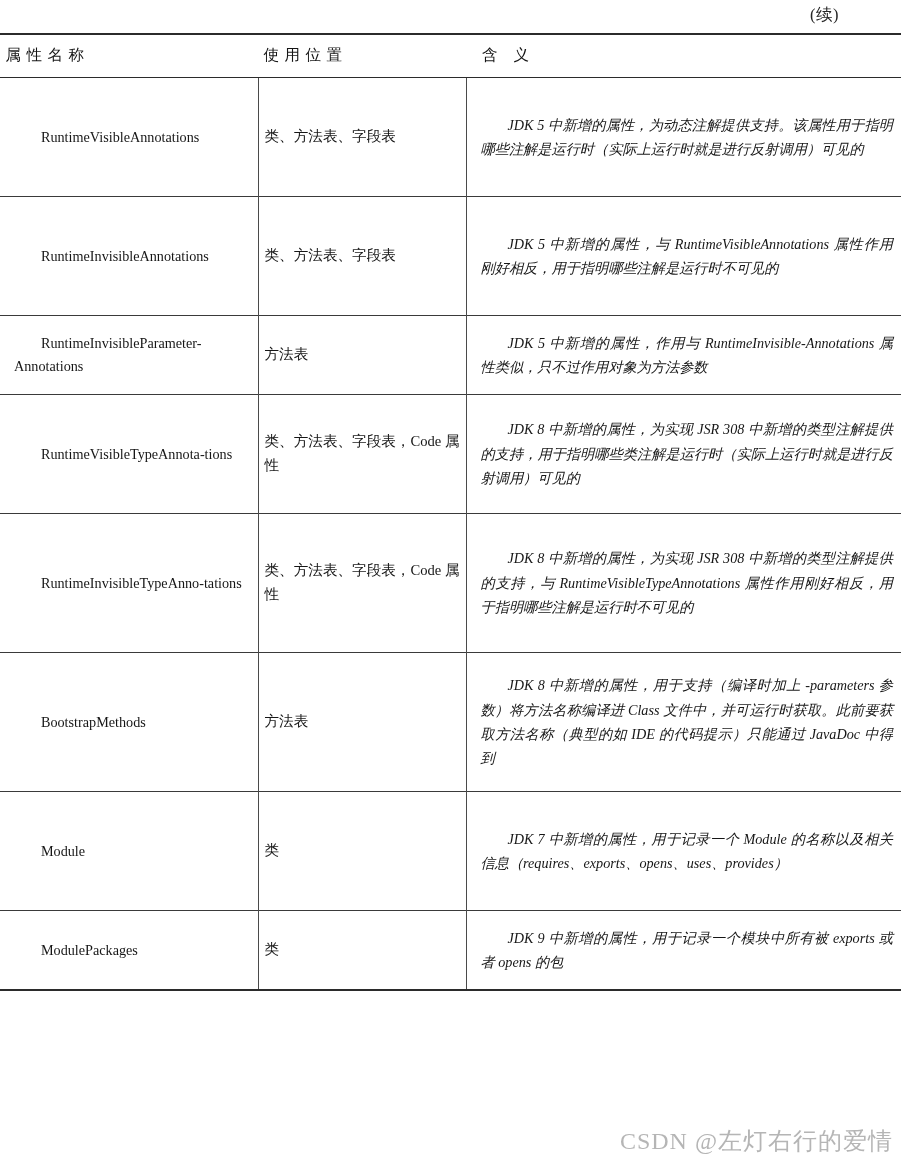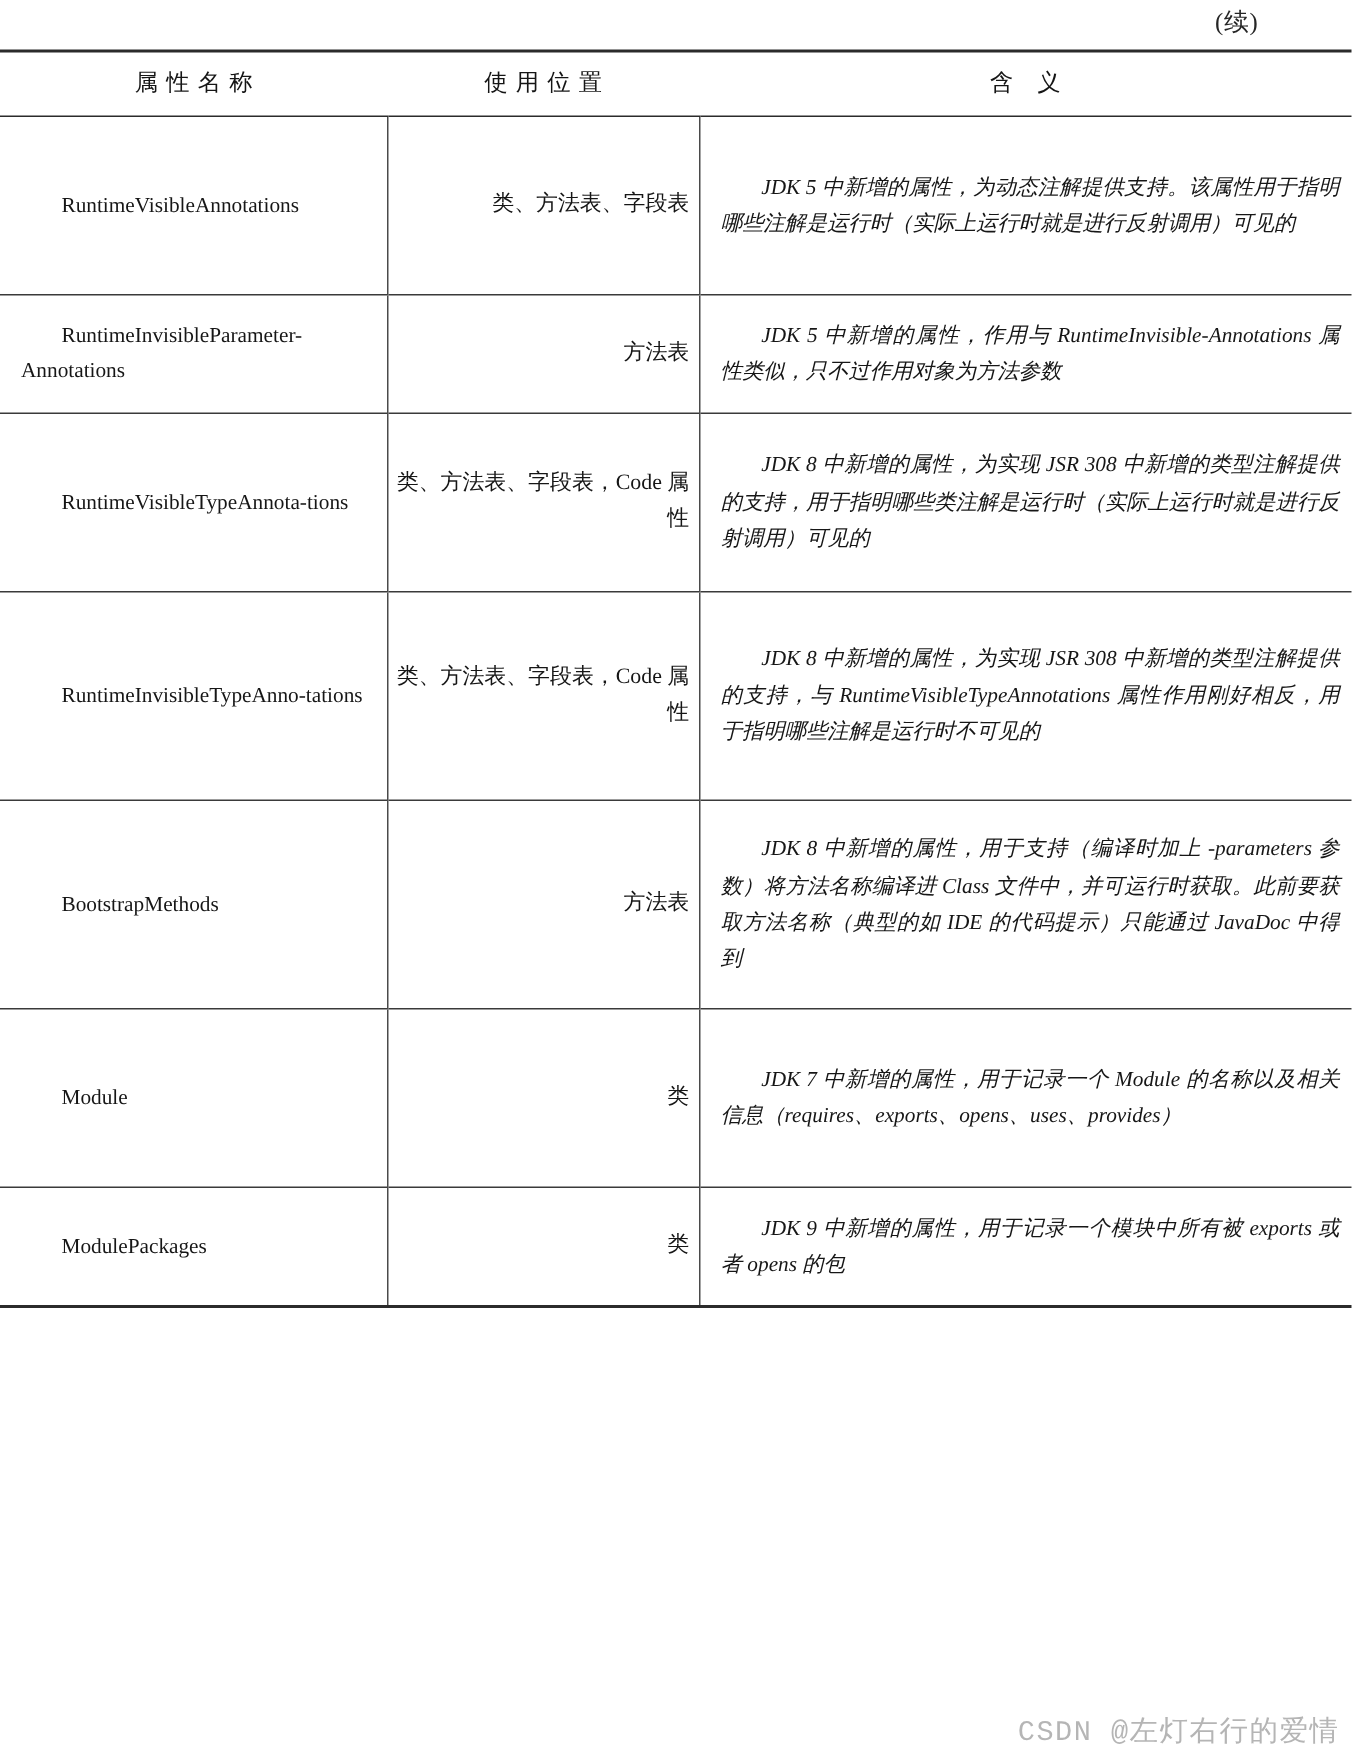--- a/index.html
+++ b/index.html
@@ -51,21 +51,21 @@
   table.attr-table col.c-name  { width: 258px; }
   table.attr-table col.c-where { width: 208px; }
   table.attr-table col.c-mean  { width: 435px; }
 
   thead tr.head-row th {
     border-bottom: 1.7px solid #2b2b2b;
     padding: 10px 0 11px 0;
     font-weight: normal;
     font-size: 15.5px;
     color: #151515;
-    text-align: center;
+    text-align: left;
     vertical-align: middle;
   }
   thead tr.head-row th .hd {
     letter-spacing: 5.5px;
     padding-left: 5.5px;
     display: inline-block;
   }
   thead tr.head-row th.mean-head .hd {
     letter-spacing: 16px;
     padding-left: 16px;
@@ -89,21 +89,21 @@
     text-align: left;
     padding: 9px 10px 9px 14px;
     line-height: 1.62;
   }
   tbody td.col-name .nm {
     display: block;
     text-indent: 1.9em;
   }
 
   tbody td.col-where {
-    text-align: right;
+    text-align: left;
     padding: 9px 6px;
     line-height: 1.62;
     font-size: 14.6px;
   }
   tbody td.col-where .wl { display: block; }
 
   tbody td.col-mean {
     text-align: left;
     padding: 9px 8px 9px 14px;
     line-height: 1.72;
@@ -120,24 +120,24 @@
   
   tr.r-tall td   { height: 100px; }
   tr.r-mid td    { height: 60px; }
   tr.r-short td  { height: 40px; }
   tr.r-xtall td  { height: 120px; }
 
   
   .watermark {
     position: absolute;
     right: 8px;
-    bottom: 6px;
-    font-size: 19px;
+    bottom: 16px;
+    font-size: 24px;
     color: rgba(120,120,120,0.55);
-    font-family: Liberation Mono, monospace;
+    font-family: Liberation Serif, serif;
     letter-spacing: 1px;
     white-space: nowrap;
     pointer-events: none;
   }
 </style>
 </head>
 <body>
 
 <div class="page">
 
@@ -169,20 +169,31 @@
           <td class="col-name">
             <span class="nm">RuntimeVisibleAnnotations</span>
           </td>
           <td class="col-where">
             <span class="wl">类、方法表、字段表</span>
           </td>
           <td class="col-mean">
             <span class="mt">JDK 5 中新增的属性，为动态注解提供支持。该属性用于指明哪些注解是运行时（实际上运行时就是进行反射调用）可见的</span>
           </td>
         </tr>
+        <tr class="r-tall">
+          <td class="col-name">
+            <span class="nm">RuntimeInvisibleAnnotations</span>
+          </td>
+          <td class="col-where">
+            <span class="wl">类、方法表、字段表</span>
+          </td>
+          <td class="col-mean">
+            <span class="mt">JDK 5 中新增的属性，与 RuntimeVisibleAnnotations 属性作用刚好相反，用于指明哪些注解是运行时不可见的</span>
+          </td>
+        </tr>
         <tr class="r-mid">
           <td class="col-name">
             <span class="nm">RuntimeInvisibleParameter-Annotations</span>
           </td>
           <td class="col-where">
             <span class="wl">方法表</span>
           </td>
           <td class="col-mean">
             <span class="mt">JDK 5 中新增的属性，作用与 RuntimeInvisible-Annotations 属性类似，只不过作用对象为方法参数</span>
           </td>

